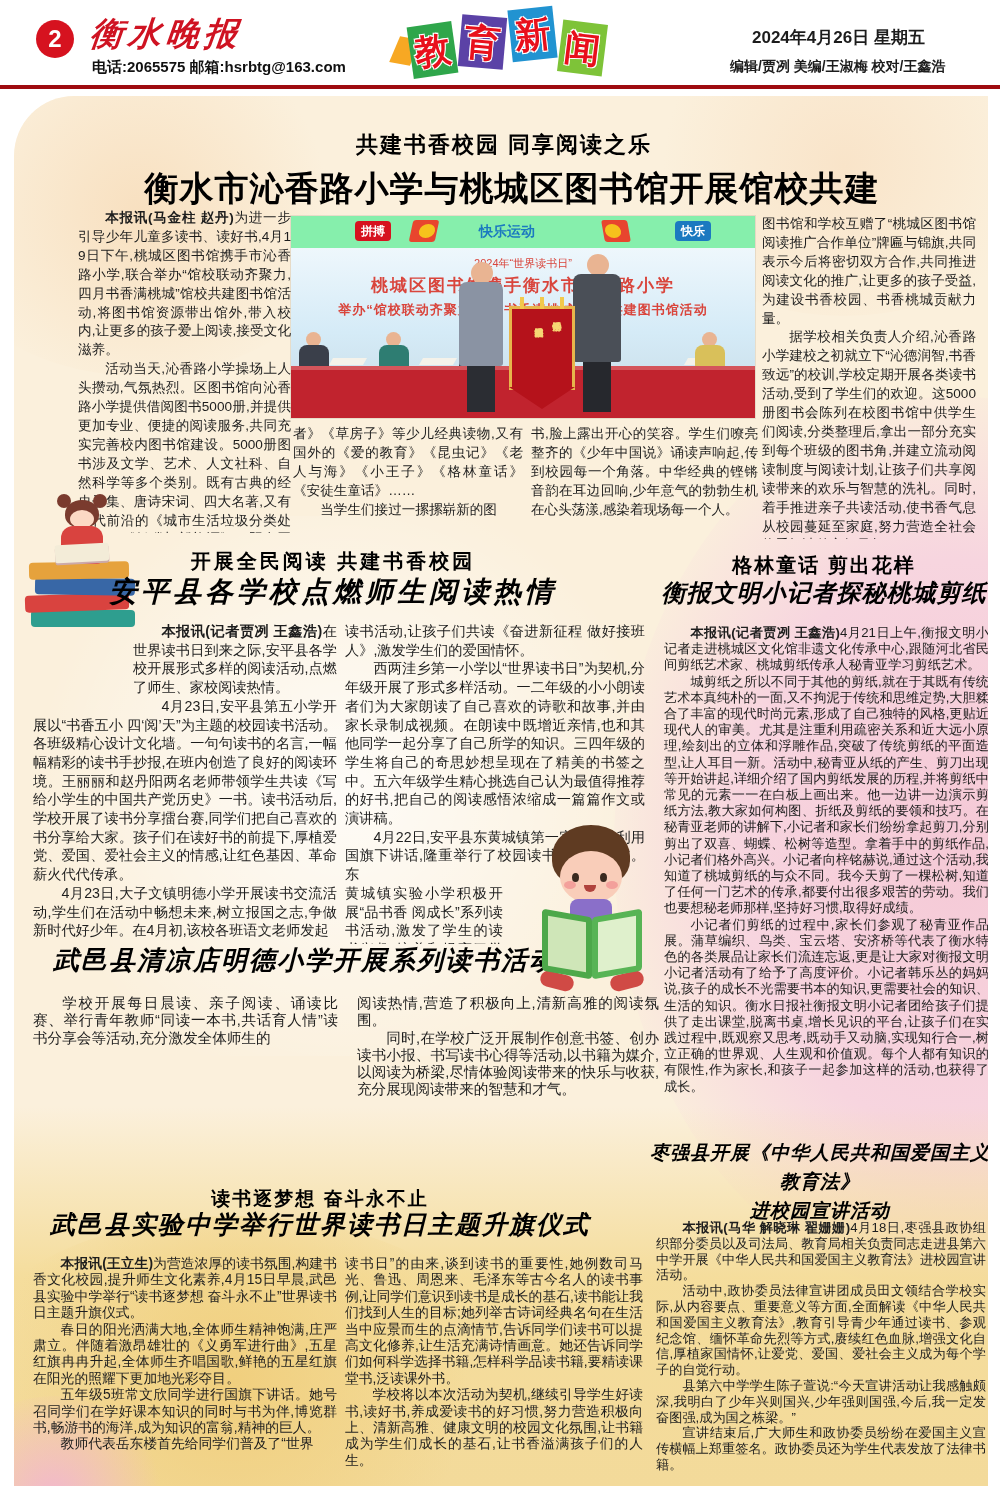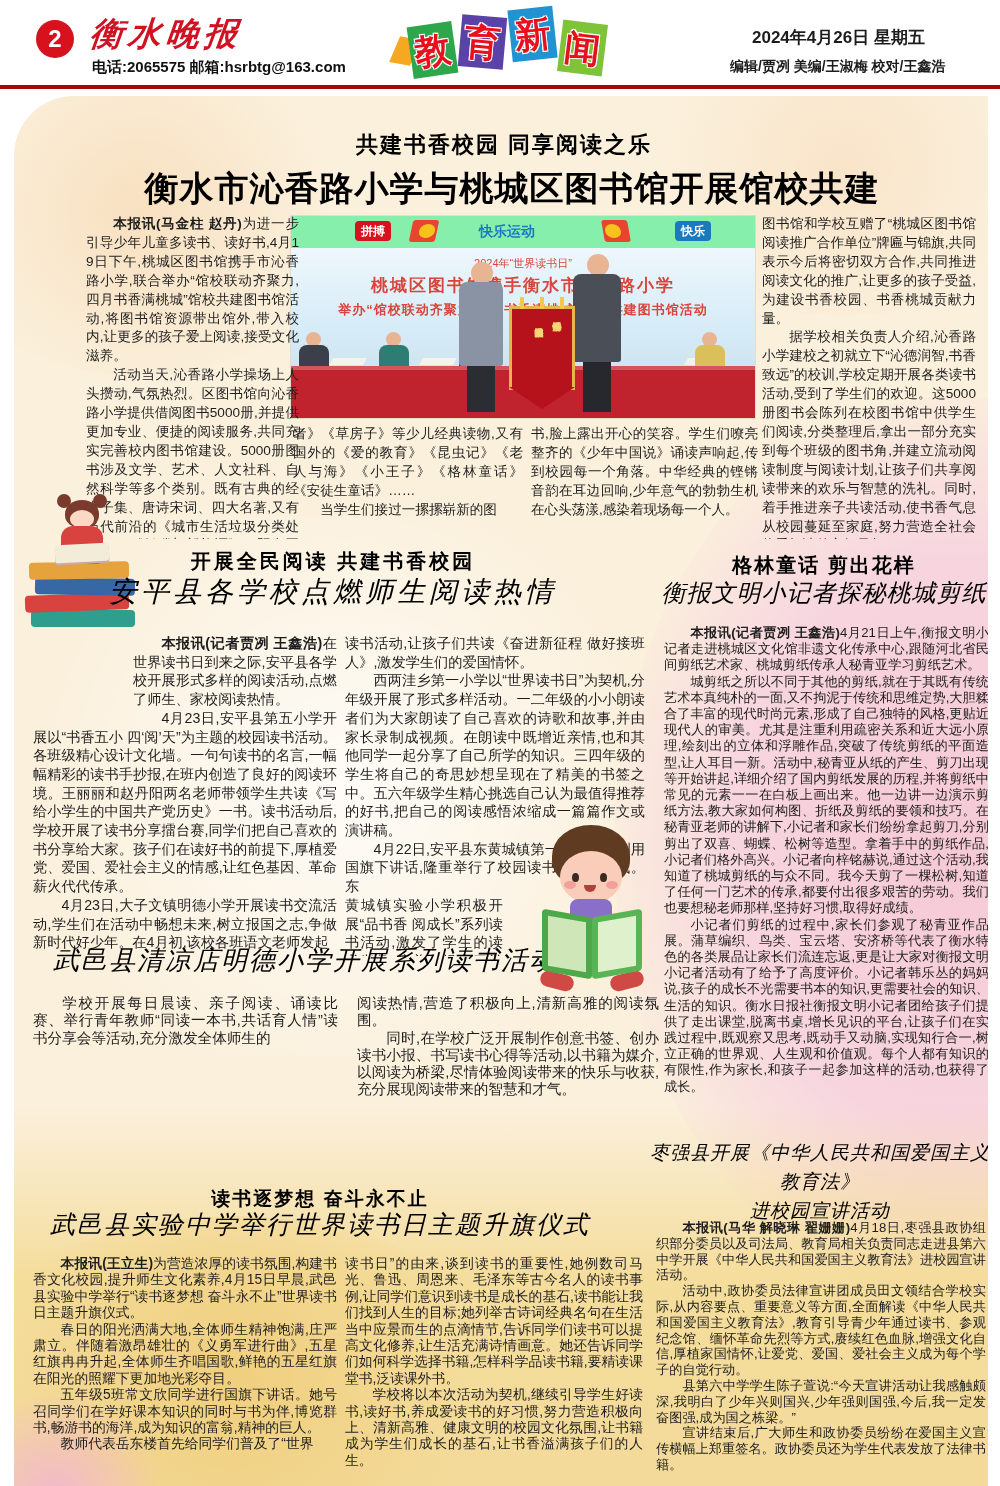--- a/index.html
+++ b/index.html
@@ -32,31 +32,31 @@
   .blob-peach-tr{left:620px;top:-80px;width:420px;height:300px;background:radial-gradient(circle,#f9e4c9 0%,rgba(249,228,201,0) 70%);}
   .blob-white-mid{left:-20px;top:420px;width:700px;height:540px;background:radial-gradient(circle,rgba(255,255,255,0.8) 0%,rgba(255,255,255,0) 70%);border-radius:40px;}
   .blob-pink-right{left:600px;top:300px;width:680px;height:900px;background:radial-gradient(ellipse,#f5c9d6 0%,#f7d5df 45%,rgba(247,213,223,0) 75%);}
   .band-yellow{position:absolute;left:0;top:1010px;width:974px;height:380px;
         background:linear-gradient(180deg,rgba(243,216,140,0) 0%,rgba(243,216,140,0.75) 45%,#f2d globally 100%);
         background:linear-gradient(180deg,rgba(243,216,140,0) 0%,rgba(243,216,140,0.8) 45%,#f3da9a 100%);}
   .blob-yellow-left{left:-60px;top:1120px;width:560px;height:330px;background:radial-gradient(circle,#f0cf7e 0%,rgba(240,207,126,0) 72%);}
   .blob-pink-bl{left:-70px;top:1300px;width:220px;height:200px;background:radial-gradient(circle,#f2b8cc 0%,rgba(242,184,204,0) 72%);}
   
   .kicker{font-weight:800;text-align:center;color:#000;}
-  .brush{font-family:"DejaVu Serif",serif;font-style:italic;font-weight:400;text-align:center;color:#000;}
+  .brush{font-family:"DejaVu Serif",serif;font-style:italic;font-weight:700;text-align:center;color:#000;}
   .col{position:absolute;overflow:hidden;text-align:justify;word-break:break-all;color:#1d1d1d;}
   .para{margin:0;text-indent:2em;}
   .frag{margin:0;text-indent:0;}
   .byline{font-weight:bold;}
   
   .a1-kicker{position:absolute;left:60px;top:34px;width:860px;font-size:22px;letter-spacing:2px;}
   .a1-title{position:absolute;left:30px;top:62px;width:920px;text-align:center;margin:8px;
         font-family:"Liberation Sans",sans-serif;font-weight:900;font-size:34px;letter-spacing:1px;color:#000;}
   .a1 .col{font-size:13.6px;line-height:18.9px;}
-  .c11{left:64px;top:119px;width:213px;height:324px;margin-left:8px;}
+  .c11{left:64px;top:113px;width:213px;height:324px;}
   .c12{left:279px;top:329px;width:230px;height:106px;}
   .c13{left:517px;top:329px;width:227px;height:106px;}
   .c14{left:748px;top:119px;width:214px;height:324px;}
   
   .photo{position:absolute;left:277px;top:120px;width:464px;height:202px;margin:0;overflow:hidden;
         box-shadow:0 0 0 1px rgba(0,0,0,0.08);background:#e9f4fa;}
   .ph-strip{position:absolute;left:0;top:0;width:464px;height:32px;background:#86efac;}
   .badge{position:absolute;top:5px;font-weight:bold;font-size:12px;line-height:20px;}
   .badge-red{left:64px;width:36px;height:20px;background:#d6121f;color:#fff;text-align:center;border-radius:4px;}
   .badge-text{left:188px;color:#1b79c0;font-size:14px;}
@@ -85,21 +85,21 @@
   .pennant:after{content:"";position:absolute;left:-3px;top:78px;width:0;height:0;
         border-left:33px solid transparent;border-right:33px solid transparent;border-top:22px solid #b5121b;}
   .pennant .v{position:absolute;top:6px;writing-mode:vertical-rl;font-size:9px;line-height:10px;
         color:#f7d774;font-weight:bold;font-family:"DejaVu Serif",serif;}
   .pennant .v1{right:10px;}
   .pennant .v2{right:28px;top:12px;}
   .tassel{position:absolute;top:-12px;width:4px;height:12px;background:#f2c94c;}
   
   .a2-kicker{position:absolute;left:19px;top:452px;width:600px;font-size:20px;letter-spacing:3px;}
   .a2-title{position:absolute;left:19px;top:477px;width:600px;font-size:28px;letter-spacing:4px;margin:0;}
-  .a2col{font-size:14.2px;line-height:18.7px;margin-top:12px;}
+  .a2col{font-size:14.2px;line-height:18.7px;}
   .c21{left:19px;top:526px;width:304px;height:322px;}
   .c22{left:331px;top:526px;width:300px;height:322px;}
   .girl-spacer{float:left;width:100px;height:90px;}
   .boy-spacer{float:right;width:142px;height:100px;}
   
   .a3-kicker{position:absolute;left:646px;top:456px;width:328px;font-size:20px;letter-spacing:2px;}
   .a3-title{position:absolute;left:638px;top:481px;width:344px;font-size:24px;letter-spacing:1px;margin:0;}
   .c31{left:650px;top:529px;width:325px;height:520px;font-size:13.2px;line-height:16.2px;}
   
   .a4-title{position:absolute;left:26px;top:847px;width:530px;font-size:26px;letter-spacing:2px;margin:0;}

